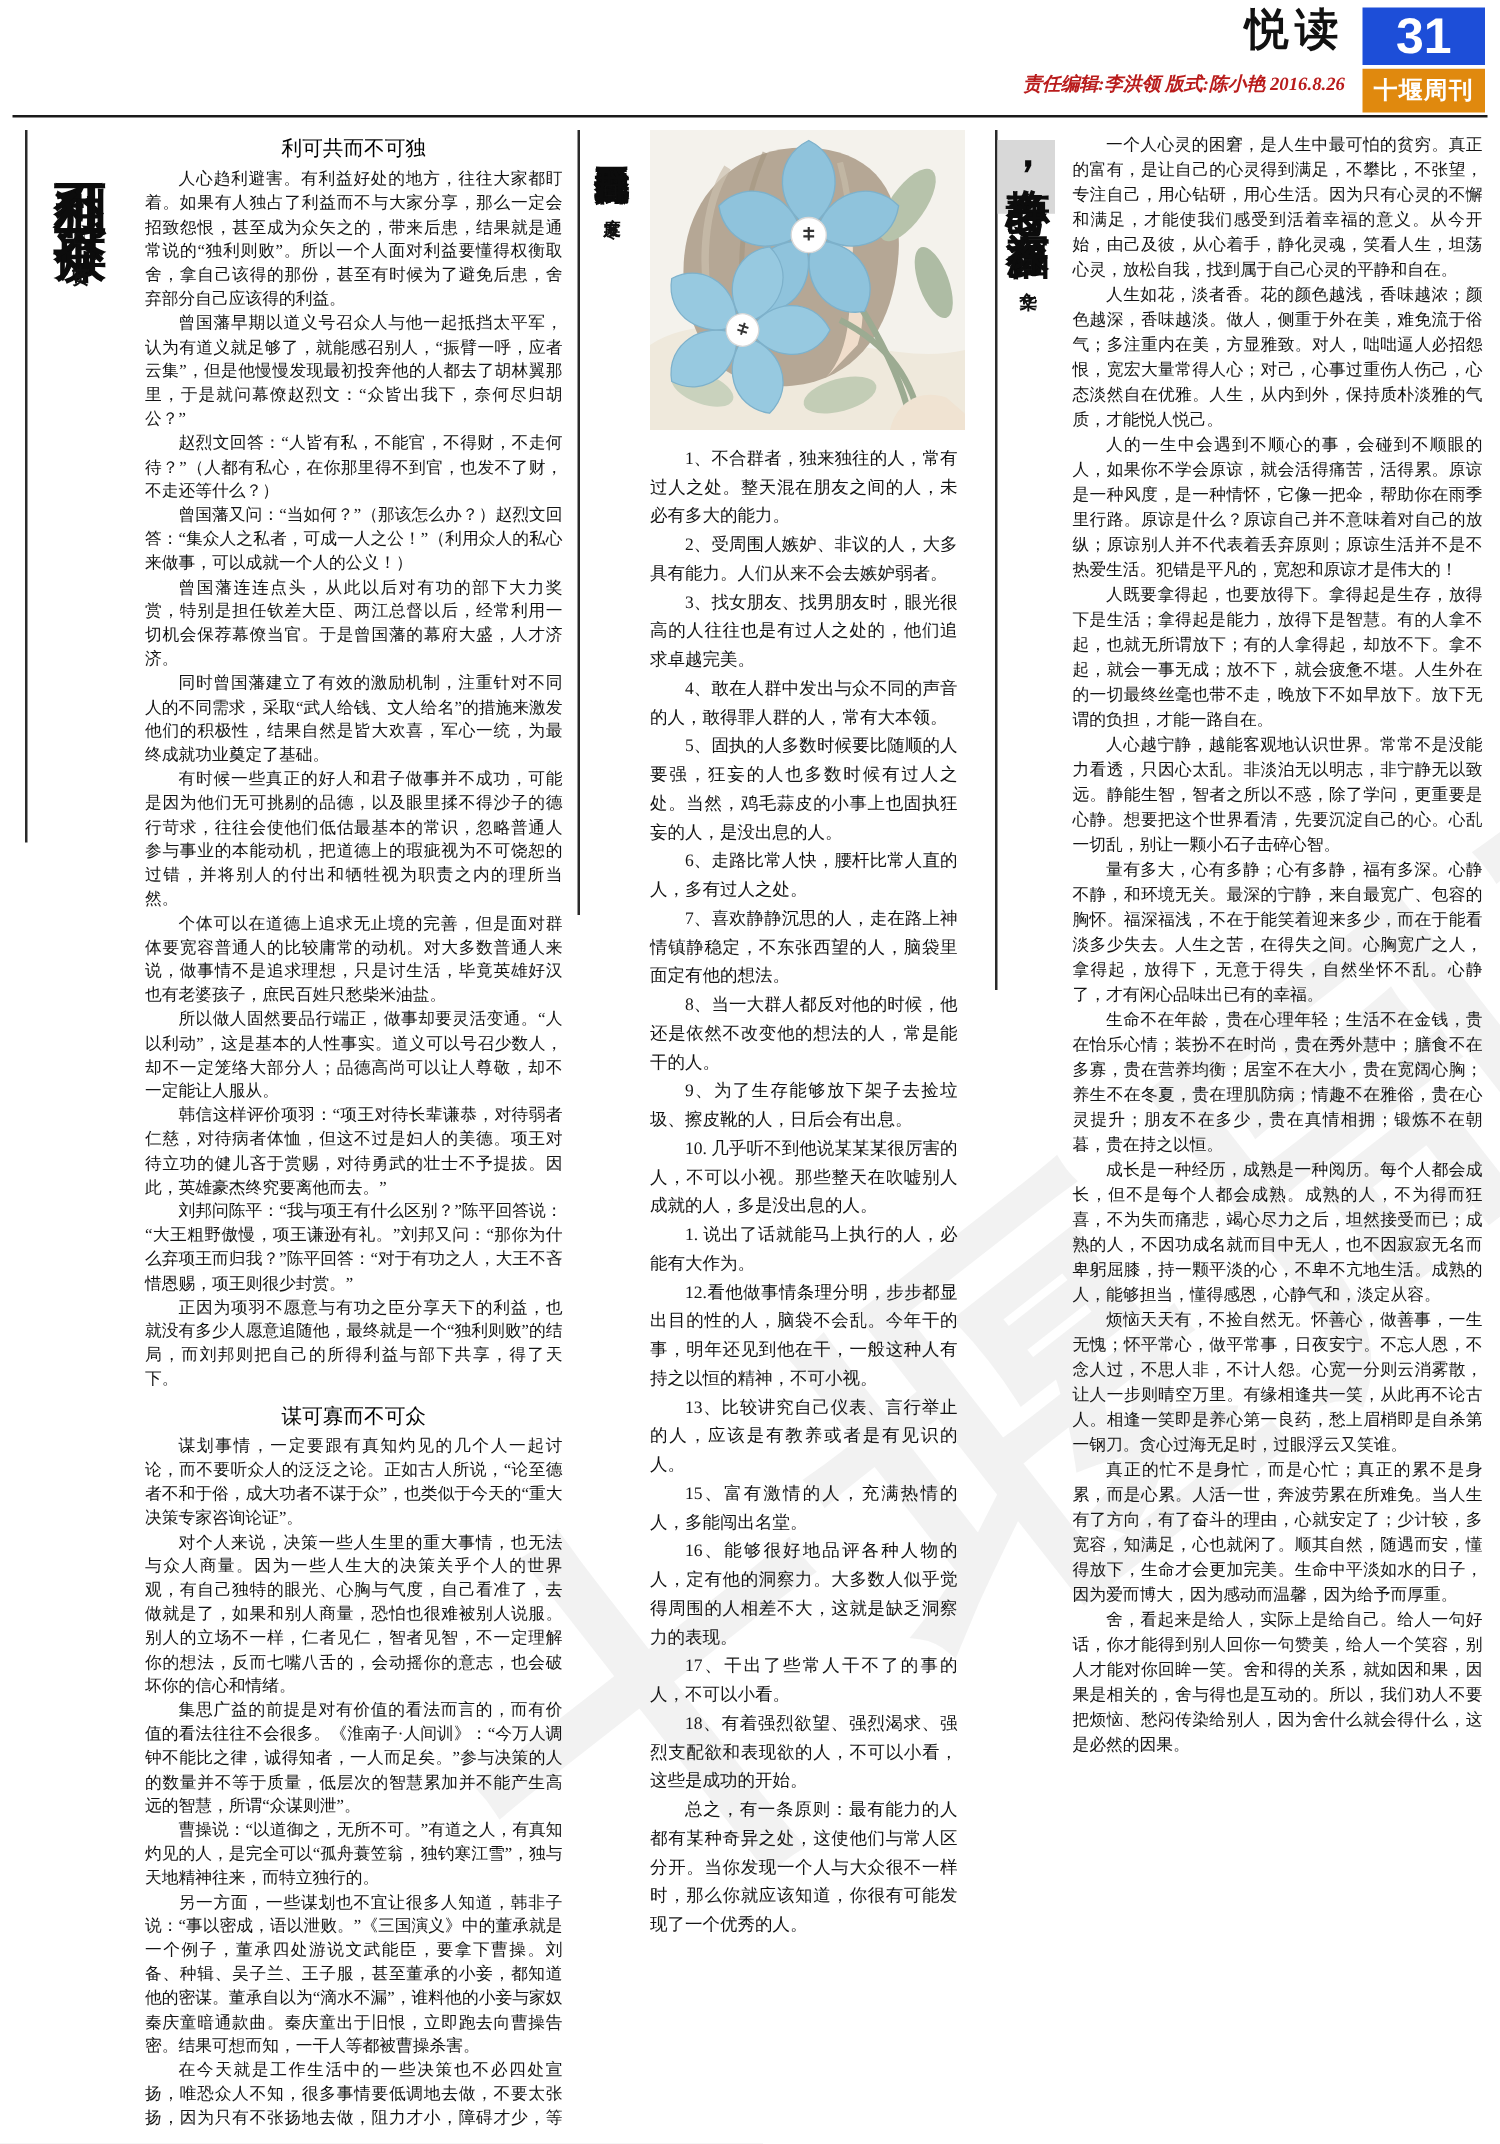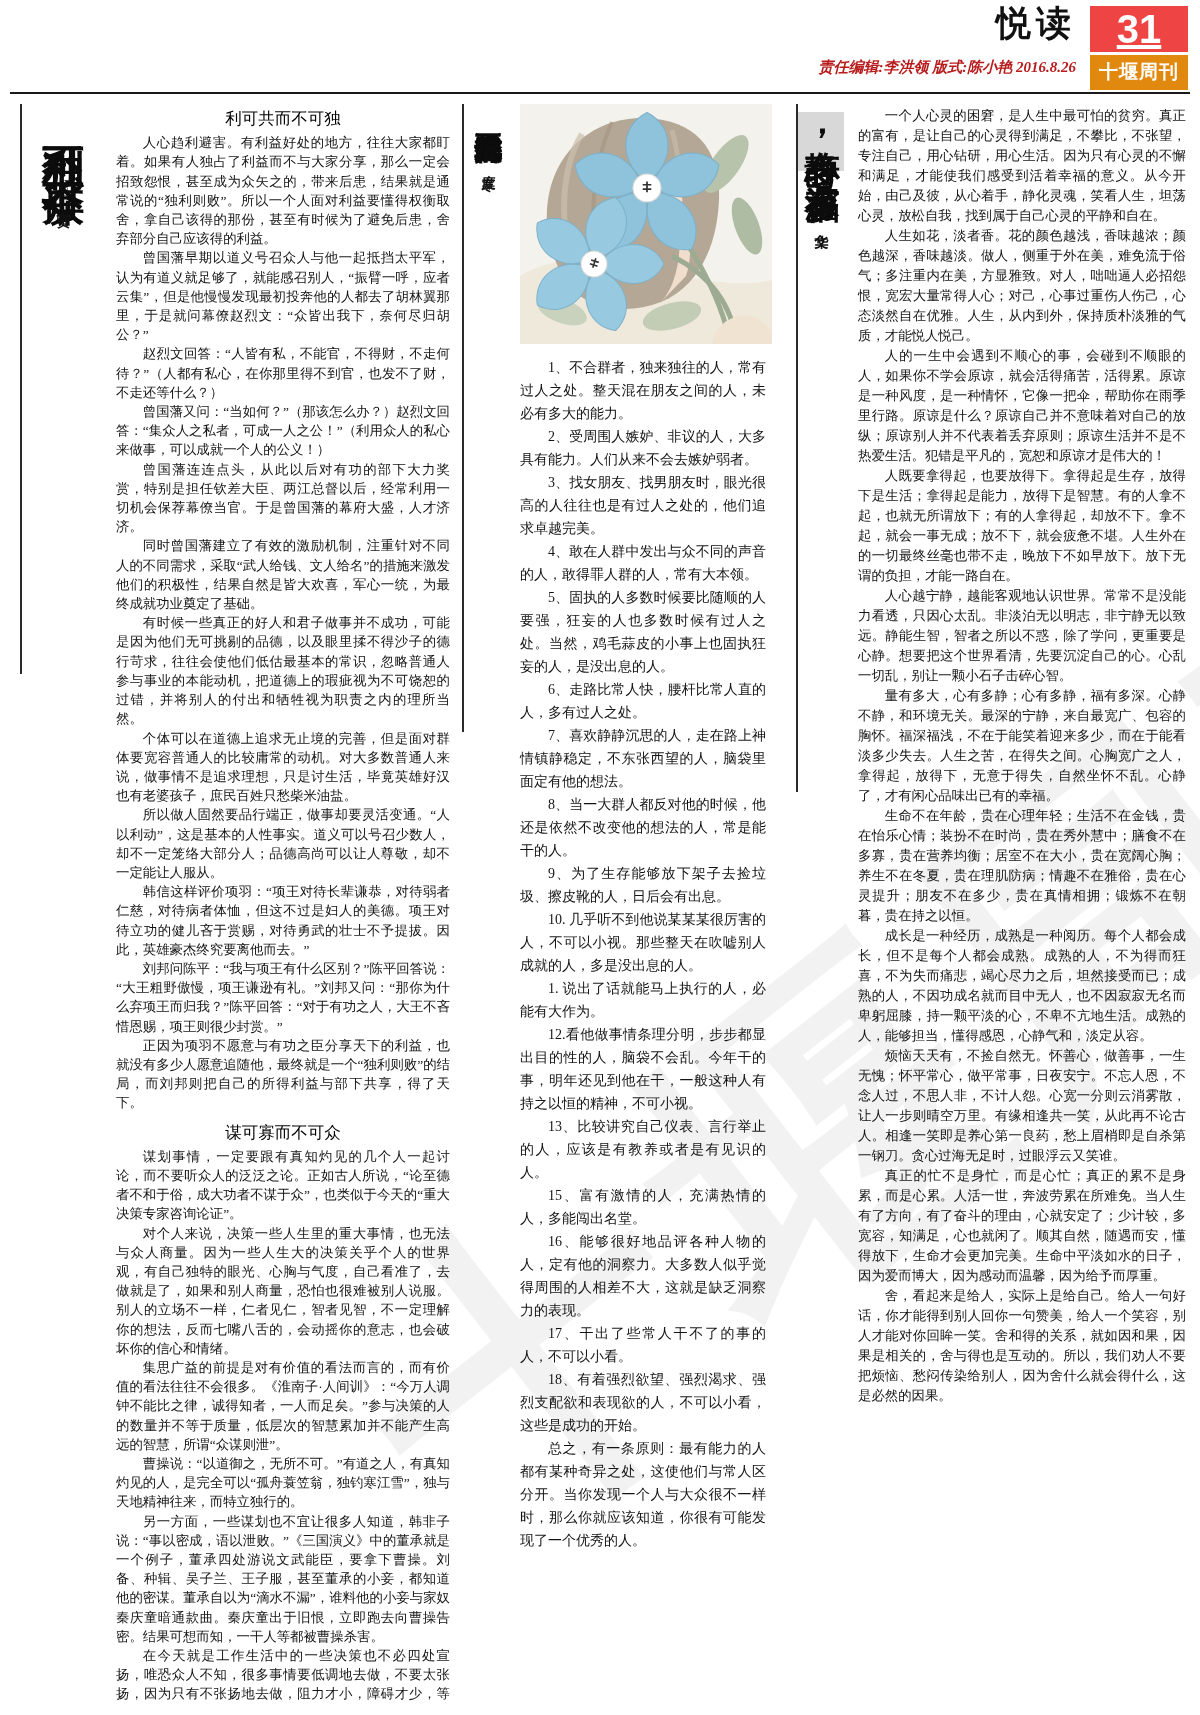--- a/index.html
+++ b/index.html
@@ -10,22 +10,22 @@
   .watermark{position:absolute;left:270px;top:1290px;font-size:330px;font-weight:900;
         color:rgba(90,90,90,0.08);transform:rotate(-38deg);transform-origin:0 0;
         white-space:nowrap;pointer-events:none;letter-spacing:30px;z-index:0;}
   
   .masthead{position:relative;height:92px;z-index:2;}
   .mast-right{position:absolute;right:12px;top:6px;display:flex;gap:14px;}
   .mast-text{display:flex;flex-direction:column;align-items:flex-end;padding-bottom:2px;}
   .section-label{font-size:35px;font-weight:900;letter-spacing:5px;line-height:1.05;color:#111;}
   .editor-line{font-size:15px;font-weight:700;font-style:italic;margin-top:15px;color:#b91c1c;}
   .badge{width:98px;display:flex;flex-direction:column;}
-  .badge-num{background:#ef4444;color:#fff;text-align:center;font-size:40px;line-height:46px;
-        font-weight:700;font-family:"Liberation Sans","DejaVu Sans",sans-serif;text-decoration:underline;}
+  .badge-num{background:#1d4ed8;color:#fff;text-align:center;font-size:40px;line-height:46px;
+        font-weight:700;font-family:"Liberation Sans","DejaVu Sans",sans-serif;}
   .badge-pub{background:#e0890e;color:#fff;text-align:center;font-size:19px;font-weight:700;
         padding:4px 0 5px;margin-top:3px;letter-spacing:1px;}
   .head-rule{border-top:2px solid #1a1a1a;margin:0 10px;position:relative;z-index:2;}
   
   .columns{position:relative;z-index:1;display:flex;align-items:flex-start;
         padding:10px 12px 0 14px;height:1600px;overflow:hidden;}
   .vtitle{writing-mode:vertical-rl;text-orientation:upright;font-weight:900;color:#0c0c0c;}
   .vauthor{writing-mode:vertical-rl;text-orientation:upright;font-size:14px;font-weight:700;
         margin-top:34px;color:#111;letter-spacing:2px;}
   

